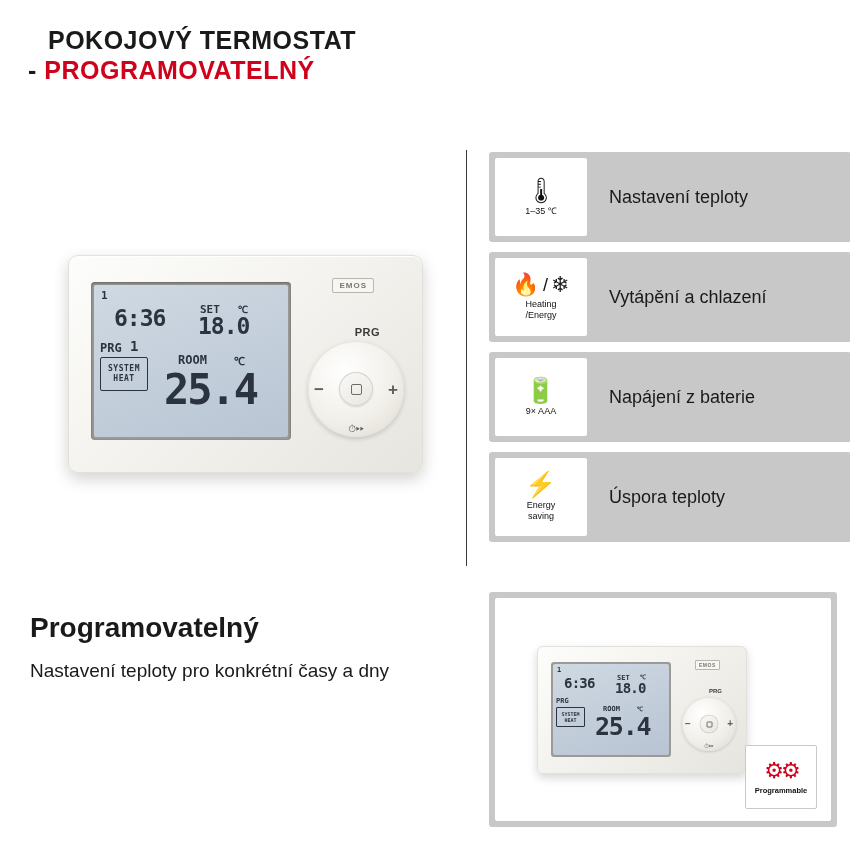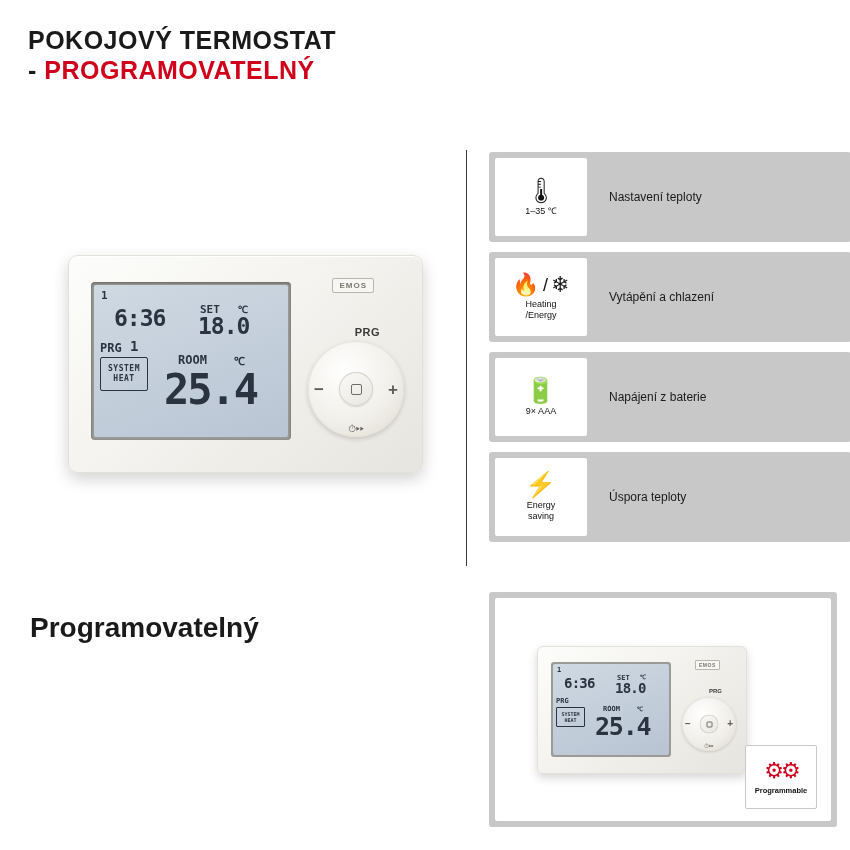--- a/index.html
+++ b/index.html
@@ -9,21 +9,21 @@
     font-family: "Liberation Sans", sans-serif;
     color: #1a1a1a;
     overflow: hidden;
     position: relative;
   }
 
   
   .title-block { position: absolute; left: 28px; top: 26px; }
   .title-line1 {
     font-size: 25px; font-weight: bold; letter-spacing: 0.5px;
-    color: #1a1a1a; line-height: 1.18;
+    color: #1a1a1a; line-height: 1.18; margin-left: 20px;
   }
   .title-line2 { font-size: 25px; font-weight: bold; letter-spacing: 0.5px; line-height: 1.18; }
   .title-dash { color: #1a1a1a; }
   .title-red { color: #d0021b; }
 
   
   .product-photo {
     position: absolute; left: 68px; top: 255px;
     width: 355px; height: 218px;
   }
@@ -116,21 +116,21 @@
     border-radius: 2px; display: flex; flex-direction: column;
     align-items: center; justify-content: center; gap: 3px;
     flex: 0 0 auto;
   }
   .feature-icon .glyph { font-size: 25px; line-height: 1; color: #111; }
   .feature-icon .sub {
     font-size: 9px; color: #111; text-align: center; line-height: 1.2; font-weight: 500;
   }
   .feature-text {
     display: flex; align-items: center; padding-left: 16px;
-    font-size: 12px; color: #1a1a1a;
+    font-size: 18px; color: #1a1a1a;
   }
   .hc-glyphs { display: flex; align-items: center; gap: 3px; font-size: 22px; line-height: 1; }
   .hc-slash { font-size: 18px; color: #111; }
 
   
   .bottom-text { position: absolute; left: 30px; top: 612px; width: 420px; }
   .bottom-head { font-size: 28px; font-weight: bold; color: #1a1a1a; margin-bottom: 14px; }
   .bottom-body { font-size: 19px; color: #1a1a1a; line-height: 1.35; }
 
   
@@ -290,20 +290,21 @@
         <span>saving</span>
       </div>
     </div>
     <div class="feature-text">Úspora teploty</div>
   </div>
 
 </div>
 
 <div class="bottom-text">
   <div class="bottom-head">Programovatelný</div>
+  <div class="bottom-body">Nastavení teploty pro konkrétní časy a dny</div>
 </div>
 
 <div class="bottom-panel">
   <div class="bottom-panel-inner">
     <div class="mini-photo">
       <div class="mini-body">
         <div class="mini-bezel">
           <div class="mini-lcd">
             <div class="m-day">1</div>
             <div class="m-time">6:36</div>

